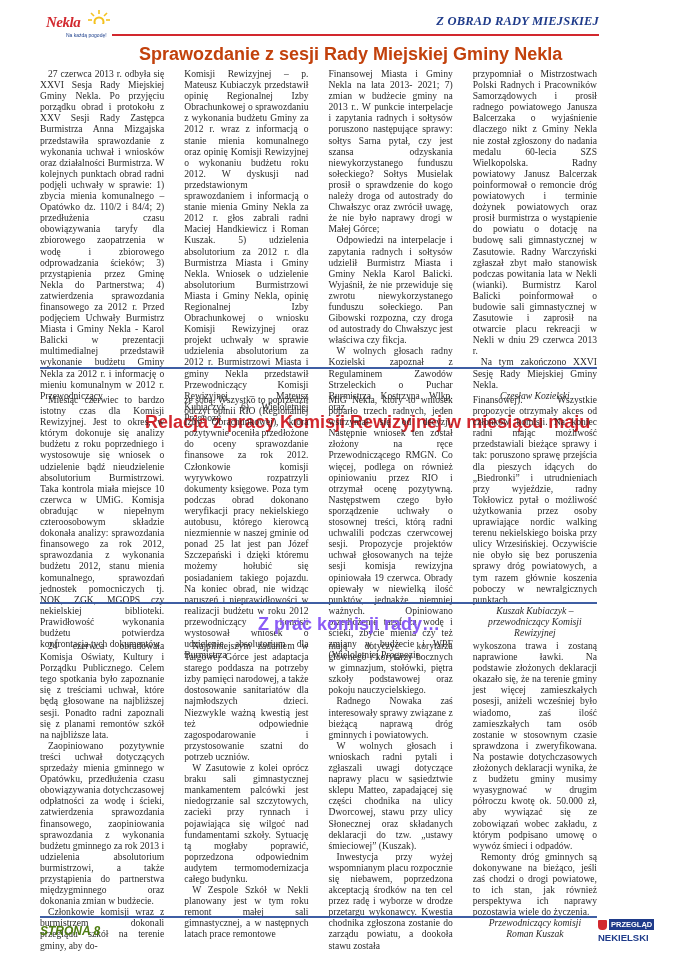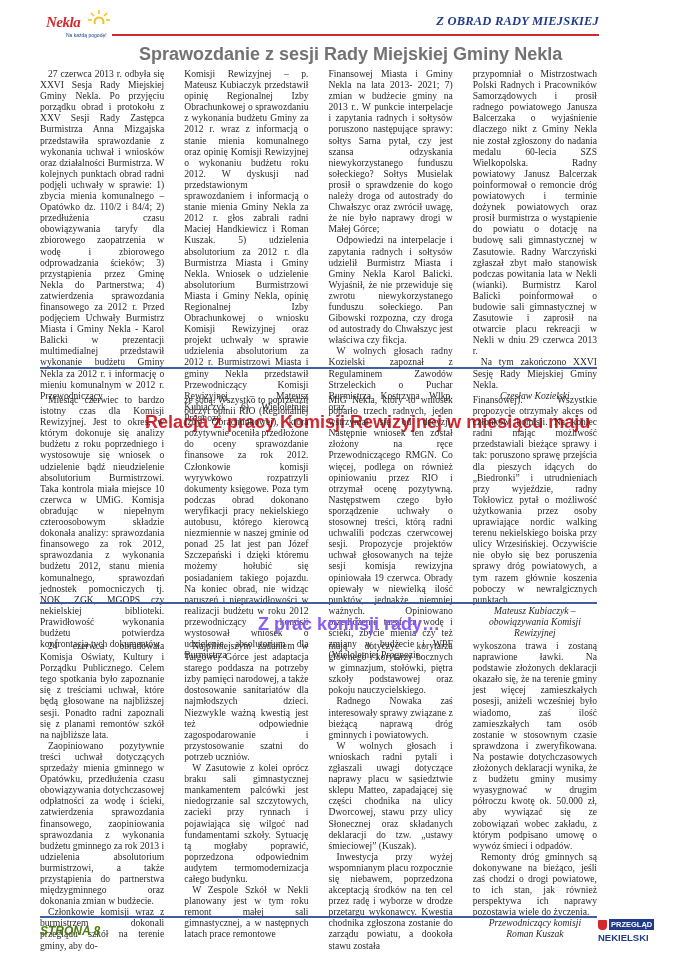--- a/index.html
+++ b/index.html
@@ -9,21 +9,21 @@
   .header { position: absolute; left: 0; top: 0; width: 679px; height: 40px; }
   .logo { position: absolute; left: 40px; top: 10px; width: 72px; height: 30px; }
   .logo-text { position: absolute; left: 6px; top: 4px; font-family: Liberation Serif, serif; font-style: italic; font-weight: bold; font-size: 15px; color: #d2282e; letter-spacing: -0.5px; }
   .logo-tag { position: absolute; left: 26px; top: 22px; font-family: "Liberation Sans", sans-serif; font-size: 5px; color: #1c3f8c; white-space: nowrap; }
   .logo-sun { position: absolute; left: 48px; top: 0px; width: 22px; height: 14px; }
   .header-rule { position: absolute; left: 112px; top: 34px; width: 187px; height: 2px; background: #d2282e; }
   .header-rule2 { position: absolute; left: 299px; top: 34px; width: 300px; height: 2px; background: #d2282e; }
   .section-label { position: absolute; right: 80px; top: 14px; font-family: "Liberation Serif", serif; font-style: italic; font-weight: bold; font-size: 12.5px; color: #1f3b8a; letter-spacing: 0.2px; }
 
   .title { position: absolute; font-family: "Liberation Sans", sans-serif; font-weight: bold; white-space: nowrap; }
-  .t1 { left: 139px; top: 44px; font-size: 18px; color: #737373; text-align: right; }
+  .t1 { left: 139px; top: 44px; font-size: 18px; color: #c2410c; text-align: right; }
   .t2 { left: 145px; top: 370px; font-size: 18px; color: #d2282e; margin-top: 42px; }
   .t3 { left: 258px; top: 614px; font-size: 18px; color: #8b5cf6; }
 
   .rule { position: absolute; left: 40px; width: 557px; height: 2px; background: #3f5ea3; }
   .r1 { top: 367px; }
   .r2 { top: 602px; }
   .r3 { top: 916px; }
 
   .cols { position: absolute; left: 40px; width: 557px; display: flex; gap: 20px; }
   .col { flex: 1; font-size: 9.6px; line-height: 11.1px; text-align: justify; hyphens: manual; }
@@ -90,21 +90,21 @@
     <p>Miesiąc czerwiec to bardzo istotny czas dla Komisji Rewizyjnej. Jest to okres, w którym dokonuje się analizy budżetu z roku poprzedniego i wystosowuje się wniosek o udzielenie bądź nieudzielenie absolutorium Burmistrzowi. Taka kontrola miała miejsce 10 czerwca w UMiG. Komisja obradując w niepełnym czteroosobowym składzie dokonała analizy: sprawozdania finansowego za rok 2012, sprawozdania z wykonania budżetu 2012, stanu mienia komunalnego, sprawozdań jednostek pomocniczych tj. NOK, ZGK, MGOPS czy nekielskiej biblioteki. Prawidłowość wykonania budżetu potwierdza konfrontacja tych dokumentów</p>
   </div>
   <div class="col">
     <p style="text-indent:0">ze sobą. Wszystko to poprzedził odczyt opinii RIO (Regionalnej Izby Obrachunkowej), która pozytywnie oceniła przedłożone do oceny sprawozdanie finansowe za rok 2012. Członkowie komisji wyrywkowo rozpatrzyli dokumenty księgowe. Poza tym podczas obrad dokonano weryfikacji pracy nekielskiego autobusu, którego kierowcą niezmiennie w naszej gminie od ponad 25 lat jest pan Józef Szczepański i dzięki któremu możemy hołubić się posiadaniem takiego pojazdu. Na koniec obrad, nie widząc naruszeń i nieprawidłowości w realizacji budżetu w roku 2012 przewodniczący komisji wystosował wniosek o udzielenie absolutorium dla Burmistrza</p>
   </div>
   <div class="col">
     <p style="text-indent:0">MiG Nekla, który to wniosek poparło trzech radnych, jeden wstrzymał się od decyzji. Następnie wniosek ten został złożony na ręce Przewodniczącego RMGN. Co więcej, podlega on również opiniowaniu przez RIO i otrzymał ocenę pozytywną. Następstwem czego było sporządzenie uchwały o stosownej treści, którą radni uchwalili podczas czerwcowej sesji. Propozycje projektów uchwał głosowanych na tejże sesji komisja rewizyjna opiniowała 19 czerwca. Obrady opiewały w niewielką ilość punktów, jednakże niemniej ważnych. Opiniowano przedłożenie taryf za wodę i ścieki, zbycie mienia czy też zmiany w budżecie i WPF (Wieloletniej Prognozie</p>
   </div>
   <div class="col">
     <p style="text-indent:0">Finansowej). Wszystkie propozycje otrzymały akces od członków komisji. Na koniec radni mając możliwość przedstawiali bieżące sprawy i tak: poruszono sprawę przejścia dla pieszych idących do „Biedronki” i utrudnieniach przy wyjeździe, radny Tokłowicz pytał o możliwość użytkowania przez osoby uprawiające nordic walking terenu nekielskiego boiska przy ulicy Wrzesińskiej. Oczywiście nie obyło się bez poruszenia sprawy dróg powiatowych, a tym razem głównie koszenia poboczy w newralgicznych punktach.</p>
-    <p class="sig">Mateusz Kubiaczyk – obowiązywania Komisji Rewizyjnej</p>
+    <p class="sig">Kuszak Kubiaczyk – przewodniczący Komisji Rewizyjnej</p>
   </div>
 </div>
 
 <div class="rule r2"></div>
 
 <div class="title t3">Z prac komisji rady…</div>
 <div class="cols c3">
   <div class="col">
     <p>24 czerwca obradowała Komisja Oświaty, Kultury i Porządku Publicznego. Celem tego spotkania było zapoznanie się z treściami uchwał, które będą głosowane na najbliższej sesji. Ponadto radni zapoznali się z planami remontów szkół na najbliższe lata.</p>
     <p>Zaopiniowano pozytywnie treści uchwał dotyczących sprzedaży mienia gminnego w Opatówku, przedłużenia czasu obowiązywania dotychczasowej odpłatności za wodę i ścieki, zatwierdzenia sprawozdania finansowego, zaopiniowania sprawozdania z wykonania budżetu gminnego za rok 2013 i udzielenia absolutorium burmistrzowi, a także przystąpienia do partnerstwa międzygminnego oraz dokonania zmian w budżecie.</p>

